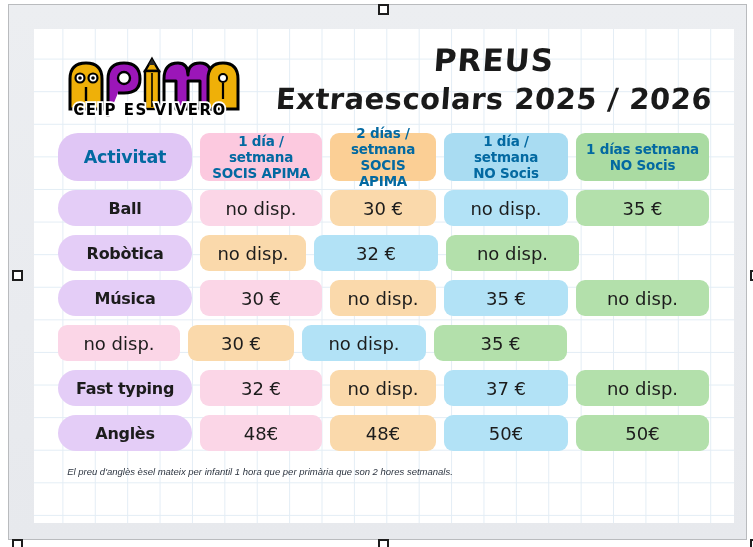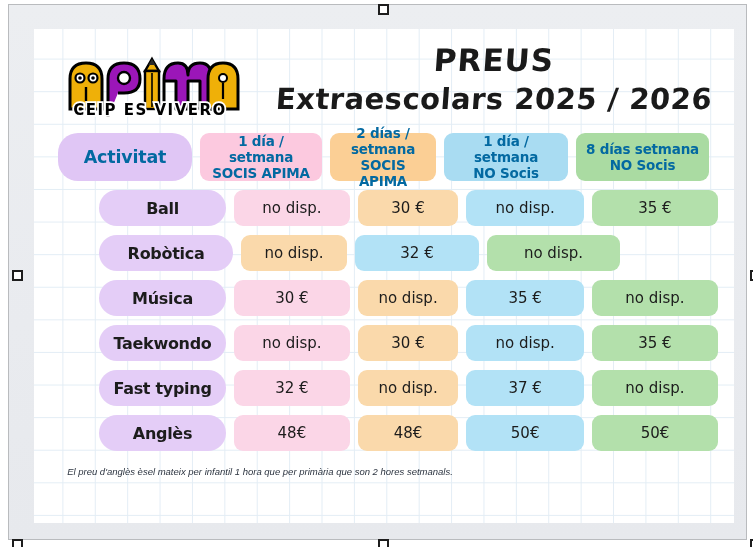--- a/index.html
+++ b/index.html
@@ -130,36 +130,36 @@
     font-family: "DejaVu Sans", sans-serif;
     font-weight: bold;
     font-size: 13.5px;
     line-height: 16px;
     color: #0369a1;
     letter-spacing: -0.2px;
   }
   .body-row .cell {
     height: 36px;
     font-family: "DejaVu Sans", sans-serif;
-    font-size: 15px;
+    font-size: 18px;
     color: #1c1c1c;
   }
   .body-row .c-act {
     font-weight: bold;
     font-size: 16px;
     letter-spacing: -0.3px;
   }
   .head-row .c-act {
     font-size: 17.5px;
     letter-spacing: -0.2px;
   }
 
   
   .col-act-head { background: #e0c6f5; }
-  .col-act-body { background: #e4cdf7; margin-left: 41px; }
+  .col-act-body { background: #e4cdf7; }
   .col-p1-head  { background: #fcc9df; }
   .col-p1-body  { background: #fbd6e7; }
   .col-p2-head  { background: #fbcf95; }
   .col-p2-body  { background: #fad9ab; }
   .col-n1-head  { background: #a9dcf2; }
   .col-n1-body  { background: #b2e2f6; }
   .col-n2-head  { background: #aadba2; }
   .col-n2-body  { background: #b3e0ab; }
 
   
@@ -247,21 +247,21 @@
             </span>
           </div>
           <div class="cell c-n1 col-n1-head">
             <span>
               <span>1 día / setmana</span><br>
               <span>NO Socis</span>
             </span>
           </div>
           <div class="cell c-n2 col-n2-head">
             <span>
-              <span>8 días setmana</span><br>
+              <span>1 días setmana</span><br>
               <span>NO Socis</span>
             </span>
           </div>
         </div>
 
         <div class="t-row body-row">
           <div class="cell c-act col-act-body">Ball</div>
           <div class="cell c-p1 col-p1-body">no disp.</div>
           <div class="cell c-p2 col-p2-body">30 €</div>
           <div class="cell c-n1 col-n1-body">no disp.</div>
@@ -277,21 +277,20 @@
 
         <div class="t-row body-row">
           <div class="cell c-act col-act-body">Música</div>
           <div class="cell c-p1 col-p1-body">30 €</div>
           <div class="cell c-p2 col-p2-body">no disp.</div>
           <div class="cell c-n1 col-n1-body">35 €</div>
           <div class="cell c-n2 col-n2-body">no disp.</div>
         </div>
 
         <div class="t-row body-row">
-          <div class="cell c-act col-act-body">Taekwondo</div>
           <div class="cell c-p1 col-p1-body">no disp.</div>
           <div class="cell c-p2 col-p2-body">30 €</div>
           <div class="cell c-n1 col-n1-body">no disp.</div>
           <div class="cell c-n2 col-n2-body">35 €</div>
         </div>
 
         <div class="t-row body-row">
           <div class="cell c-act col-act-body">Fast typing</div>
           <div class="cell c-p1 col-p1-body">32 €</div>
           <div class="cell c-p2 col-p2-body">no disp.</div>

